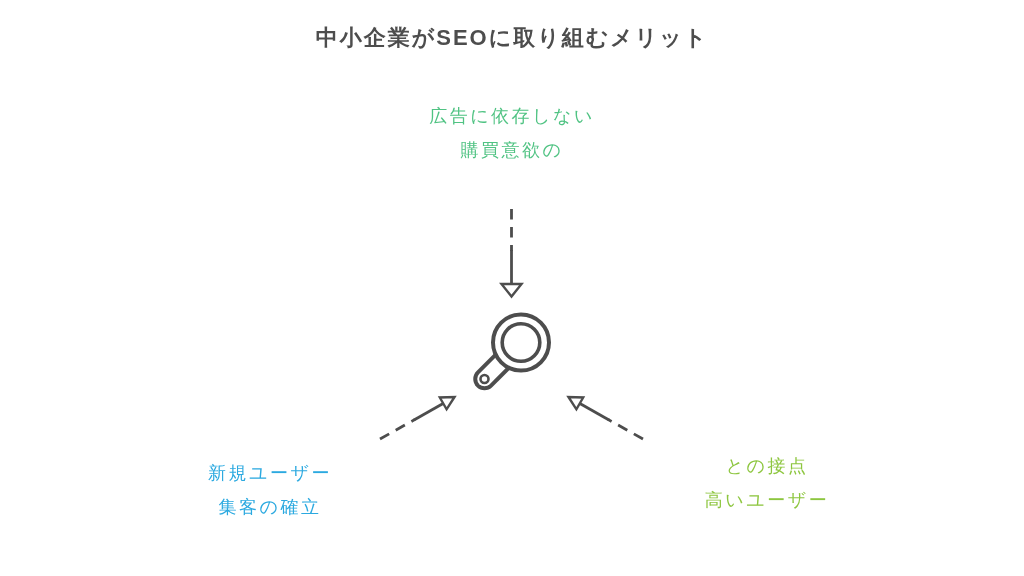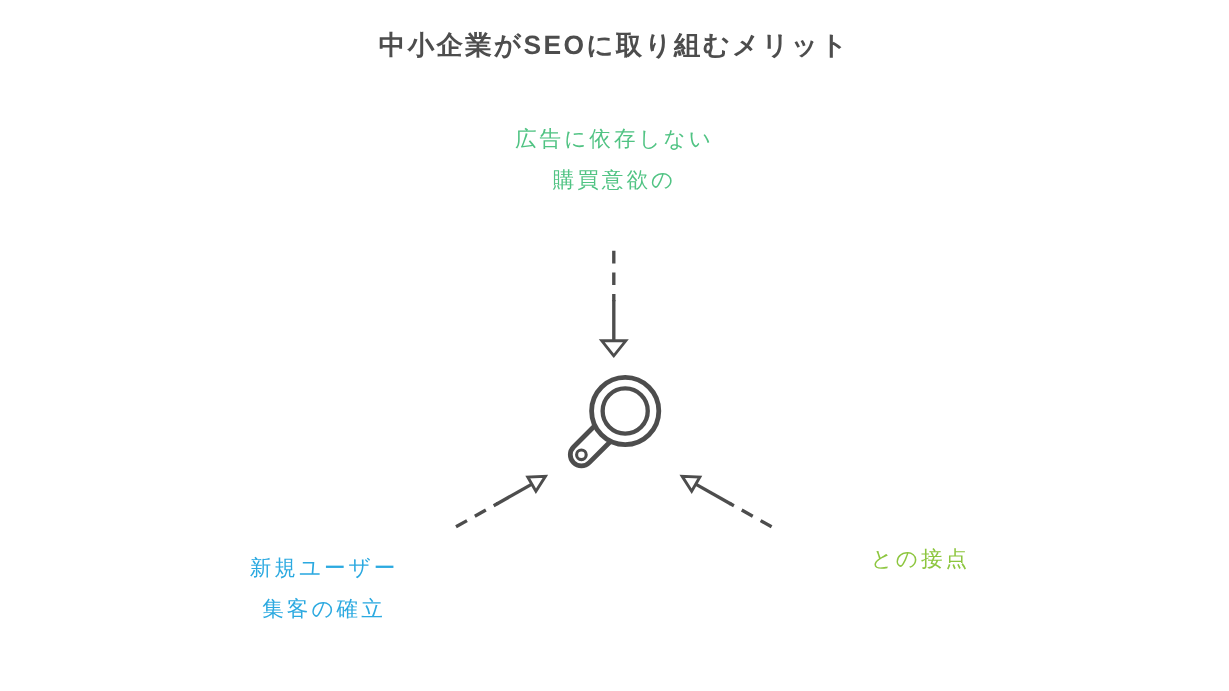--- a/index.html
+++ b/index.html
@@ -55,20 +55,21 @@
     <div>購買意欲の</div>
   </div>
 
   <div class="node node-left">
     <div>新規ユーザー</div>
     <div>集客の確立</div>
   </div>
 
   <div class="node node-right">
     <div>との接点</div>
+    <div>高いユーザー</div>
   </div>
 
   <svg class="diagram-svg" width="1024" height="576" viewBox="0 0 1024 576">
 
     <g>
       <line class="ink-dash" x1="511.5" y1="209" x2="511.5" y2="251"></line>
       <line class="ink-line" x1="511.5" y1="250" x2="511.5" y2="284"></line>
       <path class="arrow-head" d="M 511.5 296.5 L 501.5 284 L 521.5 284 Z"></path>
     </g>
 

